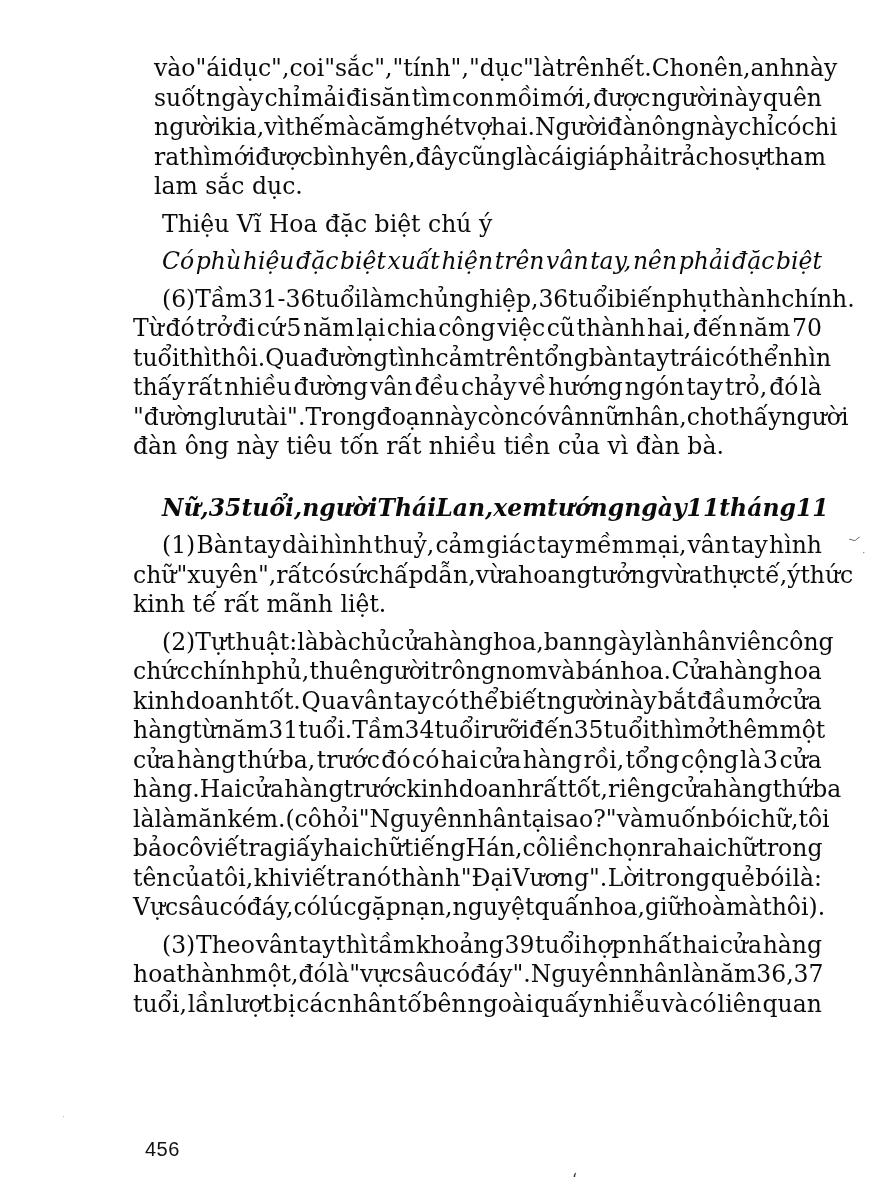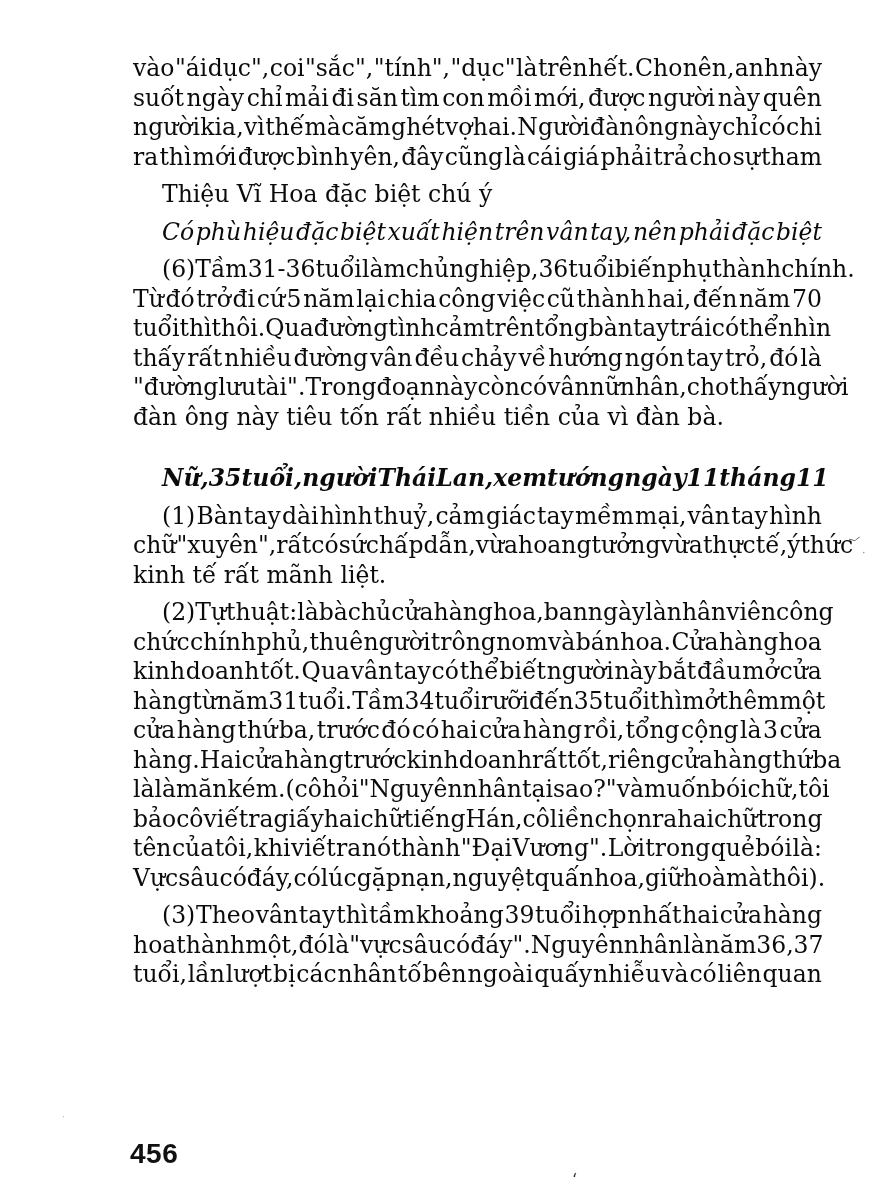--- a/index.html
+++ b/index.html
@@ -15,43 +15,43 @@
     width: 884px; height: 1200px;
     background: #ffffff;
   }
   .text-block {
     position: absolute;
     left: 133px; top: 54px;
     width: 689px;
     font-size: 23.5px;
   }
   .para { margin-top: 8px; }
-  .para:first-child { margin-top: 0; }
+  .para:first-child { margin-top: 0; margin-left: 21px; }
   .para.italic { font-style: italic; }
   .para.bold-italic { font-style: italic; font-weight: bold; margin-top: 32px; }
   .line {
     display: flex;
     justify-content: space-between;
     align-items: baseline;
     height: 29.5px;
     overflow: visible;
   }
   .line > span { white-space: pre; }
   .line.plain {
     display: block;
     line-height: 29.5px;
     white-space: nowrap;
   }
   .line.indent { padding-left: 29px; }
   .page-number {
     position: absolute;
-    left: 130px; top: 1138px;
+    left: 145px; top: 1138px;
     font-family: "Liberation Sans", "DejaVu Sans", sans-serif;
-    font-weight: bold;
-    font-size: 28px;
+    font-weight: normal;
+    font-size: 20px;
     letter-spacing: 0.5px;
     color: #111;
   }
   .stray-mark {
     position: absolute;
     color: #1a1a1a;
     line-height: 1;
     pointer-events: none;
   }
 </style>
@@ -122,20 +122,21 @@
           <span>cũng</span>
           <span>là</span>
           <span>cái</span>
           <span>giá</span>
           <span>phải</span>
           <span>trả</span>
           <span>cho</span>
           <span>sự</span>
           <span>tham</span>
         </div>
+        <div class="line plain">lam sắc dục.</div>
       </div>
       <div class="para normal">
         <div class="line plain indent">Thiệu Vĩ Hoa đặc biệt chú ý</div>
       </div>
       <div class="para italic">
         <div class="line indent">
           <span>Có</span>
           <span>phù</span>
           <span>hiệu</span>
           <span>đặc</span>

